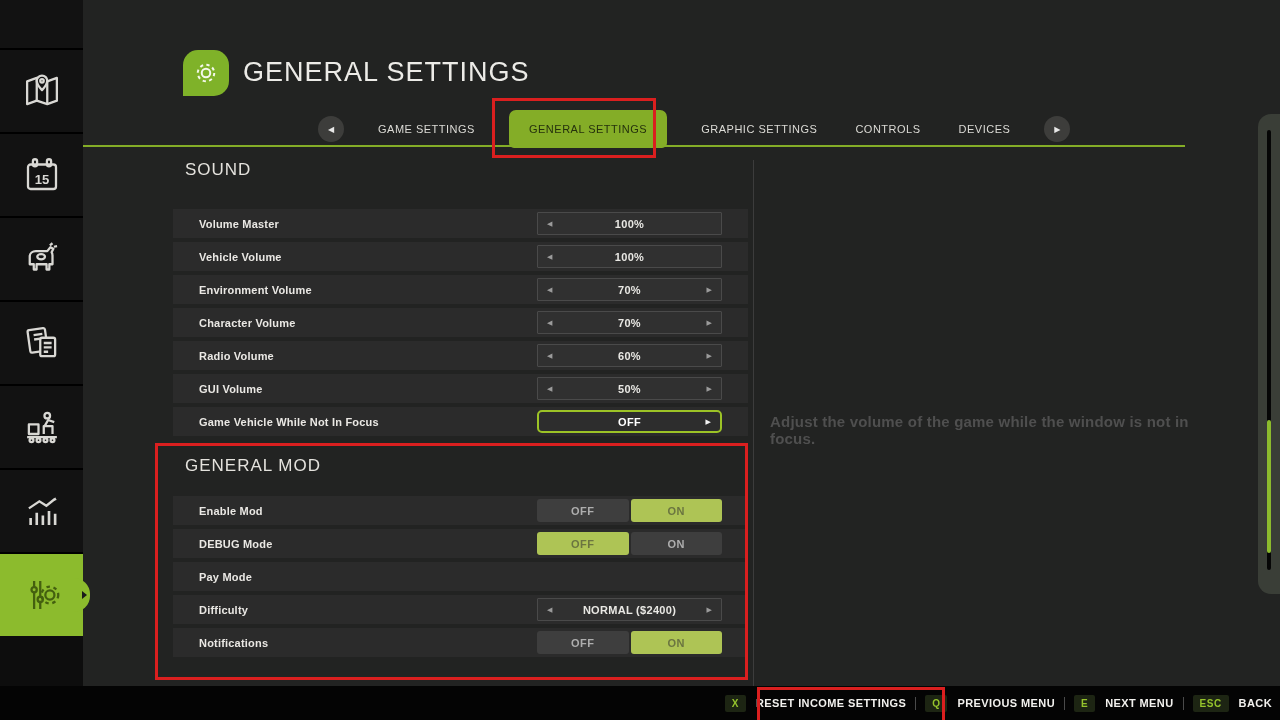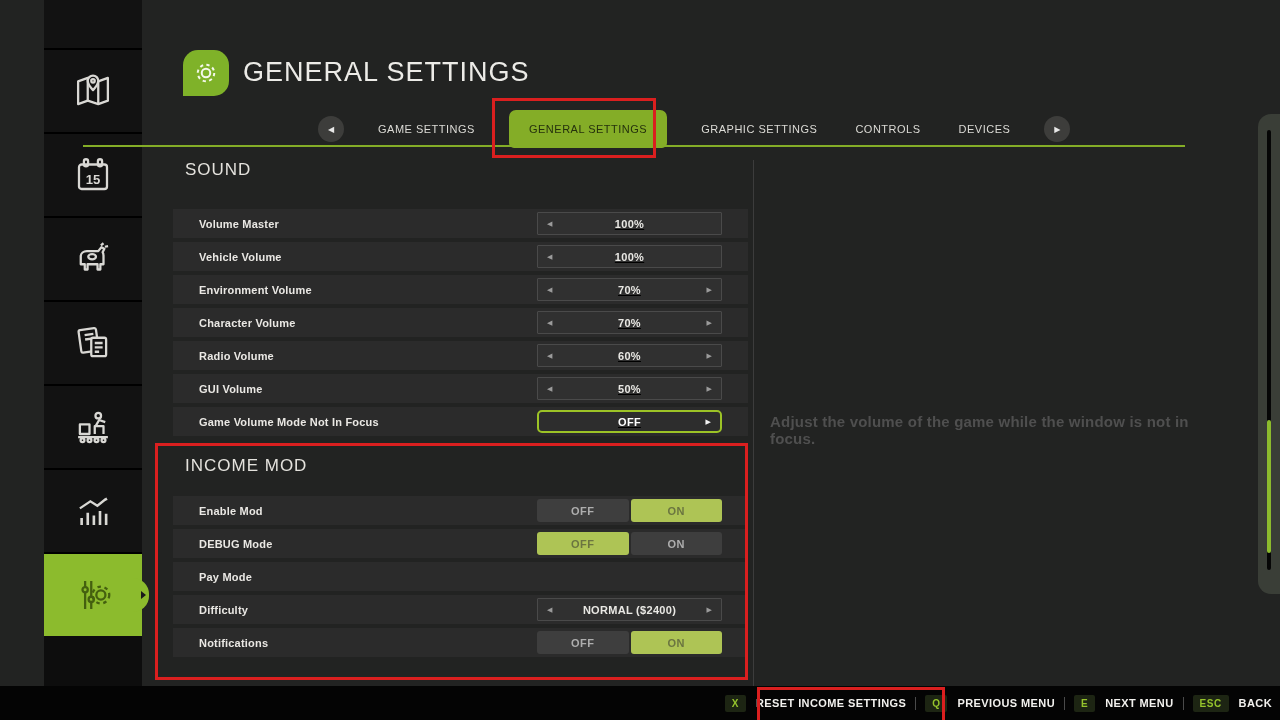--- a/index.html
+++ b/index.html
@@ -2,21 +2,21 @@
 <html><head>
 <meta charset="utf-8">
 <style>
   html,body{margin:0;padding:0;}
   body{
     width:1280px;height:720px;position:relative;overflow:hidden;
     background:#222322;font-family:"Liberation Sans",sans-serif;
     -webkit-font-smoothing:antialiased;
   }
   
-  .sidebar{position:absolute;left:0;top:0;width:98px;height:686px;background:#0d0d0d;margin-left:44px;}
+  .sidebar{position:absolute;left:0;top:0;width:83px;height:686px;background:#0d0d0d;}
   .side-cell{height:82px;border-top:2px solid #000;background:#121212;
     display:flex;align-items:center;justify-content:center;}
   .side-cell.empty{height:48px;border-top:none;background:#121212;}
   .side-cell svg{width:42px;height:42px;}
   .side-cell.active{background:#8cbb2d;position:relative;}
   .side-cell.active::after{content:"";position:absolute;right:-7px;top:24px;width:16px;height:34px;
     background:#8cbb2d;border-radius:0 16px 16px 0;}
   .side-cell.active .notch{position:absolute;right:-4px;top:37px;width:0;height:0;z-index:2;
     border-top:4px solid transparent;border-bottom:4px solid transparent;border-left:5px solid #1a1a1a;}
   
@@ -183,21 +183,21 @@
   <div class="tab">CONTROLS</div>
   <div class="tab">DEVICES</div>
   <div class="nav-circle">
     <span>▶</span>
   </div>
 </div>
 <div class="tab-underline"></div>
 
 <div class="section-heading" style="top:160px;text-align:center;">SOUND</div>
 
-<div class="rows" style="top:209px;text-decoration:underline;">
+<div class="rows" style="top:209px;">
   <div class="row">
     <span class="row-label">Volume Master</span>
     <div class="ctl stepper">
       <span class="arr l">◀</span>
       <span class="val">100%</span>
     </div>
   </div>
   <div class="row">
     <span class="row-label">Vehicle Volume</span>
     <div class="ctl stepper">
@@ -231,29 +231,29 @@
   </div>
   <div class="row">
     <span class="row-label">GUI Volume</span>
     <div class="ctl stepper">
       <span class="arr l">◀</span>
       <span class="val">50%</span>
       <span class="arr r">▶</span>
     </div>
   </div>
   <div class="row">
-    <span class="row-label">Game Volume Mode Not In Focus</span>
+    <span class="row-label">Game Vehicle While Not In Focus</span>
     <div class="ctl stepper focused">
       <span class="val">OFF</span>
       <span class="arr r">▶</span>
     </div>
   </div>
 </div>
 
-<div class="section-heading" style="top:456px;">INCOME MOD</div>
+<div class="section-heading" style="top:456px;">GENERAL MOD</div>
 
 <div class="rows" style="top:496px;">
   <div class="row">
     <span class="row-label">Enable Mod</span>
     <div class="ctl toggle">
       <div class="seg">OFF</div>
       <div class="seg on-state">ON</div>
     </div>
   </div>
   <div class="row">

